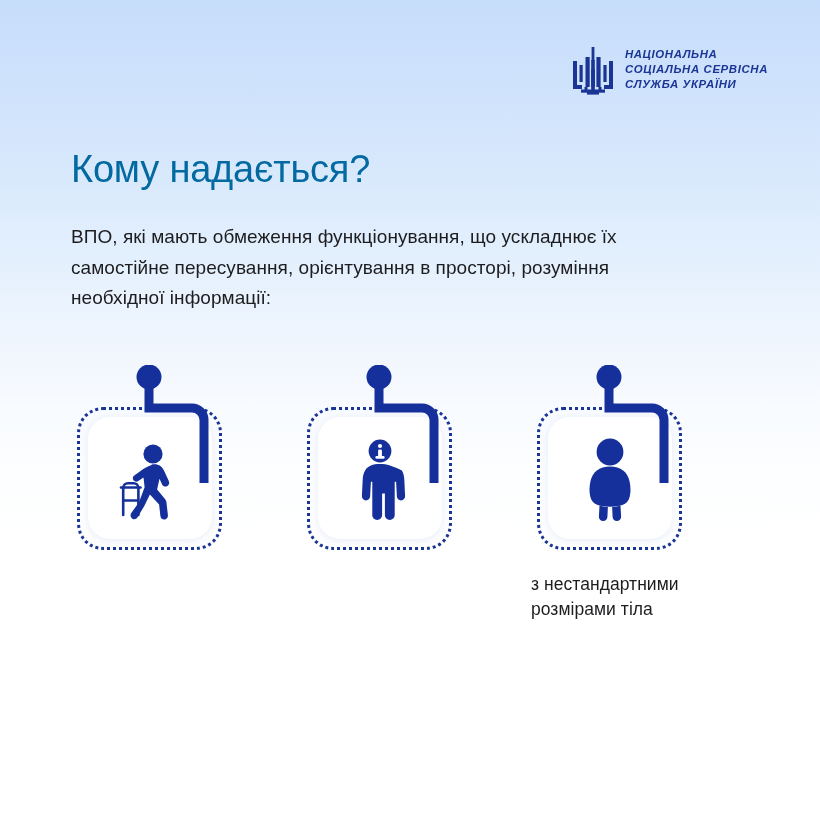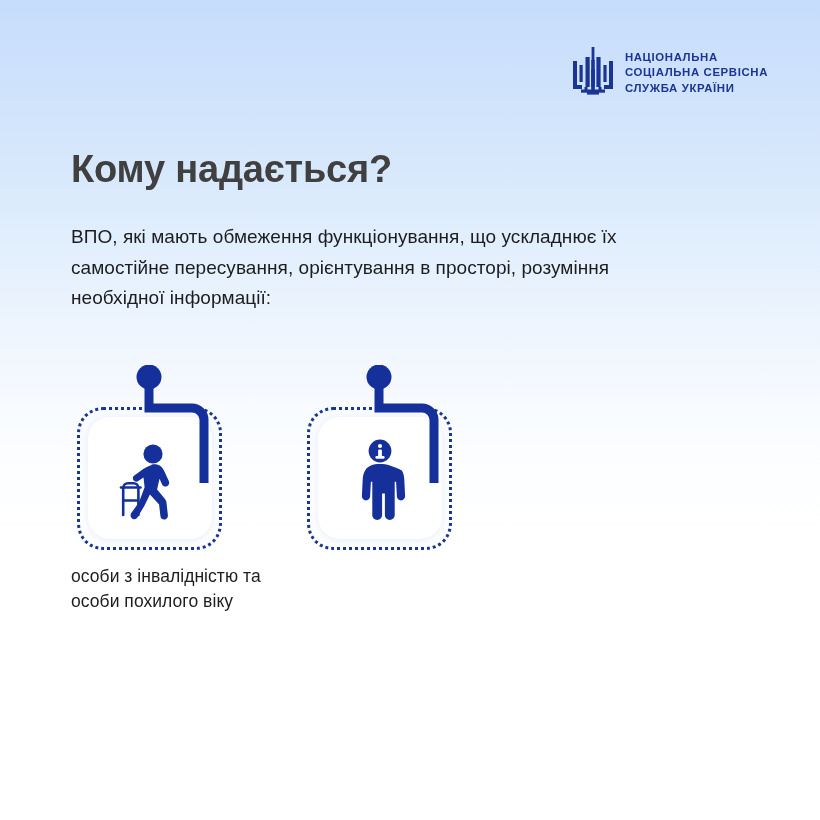--- a/index.html
+++ b/index.html
@@ -22,37 +22,37 @@
   
   .bg-sheen{
     position:absolute; inset:0;
     background: radial-gradient(120% 90% at 100% 100%, rgba(255,255,255,.95) 0%, rgba(255,255,255,0) 55%);
     pointer-events:none;
   }
 
   
   .logo{
     position:absolute; top:47px; right:52px;
-    display:flex; align-items:center; gap:10px;
+    display:flex; gap:10px;font-style:italic;
   }
   .logo-mark{ width:44px; height:52px; display:block; }
   .logo-text{
     color:#1b3595;
     font-weight:bold;
     font-size:11.4px;
     letter-spacing:.62px;
     line-height:15.2px;
     text-transform:uppercase;
     white-space:nowrap;
   }
 
   
   .heading{
     position:absolute; left:71px; top:148px;
-    font-size:38px; font-weight:bold; color:#404040;
+    font-size:38px; font-weight:normal; color:#0369a1;
     letter-spacing:-.2px;
   }
   .lede{
     position:absolute; left:71px; top:222px; width:620px;
     font-size:19px; line-height:30.5px; color:#1d1d20;
     letter-spacing:.05px;
   }
 
   
   .cards{
@@ -153,21 +153,20 @@
             <path d="M31.4 53v27"></path>
             <path d="M16.6 65.5h14.4"></path>
           </g>
         </svg>
       </div>
       <svg class="stem" viewBox="0 0 160 185">
         <path d="M78 18 V43 H121 a12 12 0 0 1 12 12 V118" fill="none" stroke="#16309b" stroke-width="9" stroke-linecap="butt"></path>
         <circle cx="78" cy="12" r="12.5" fill="#16309b"></circle>
       </svg>
     </div>
-    <div class="caption cap-1">особи з інвалідністю та особи похилого віку</div>
   </div>
 
   <div class="card-col c2">
     <div class="card-art">
       <div class="dotted"></div>
       <div class="tile">
         <svg width="82" height="86" viewBox="0 0 82 86">
           <g fill="#16309b">
             <circle cx="41" cy="16" r="11.4"></circle>
             <path d="M41 29c-7.2 0-12.1 1.9-14.9 6.4-1.5 2.4-2.2 5.3-2.4 9.2l-.8 16.5c-.1 2.3 1.6 4.2 3.9 4.3 2.3.1 4.2-1.6 4.3-3.9l.8-14.7h1.4v33.3c0 2.7 2.2 4.9 4.9 4.9s4.9-2.2 4.9-4.9V58.6h2.8v21.5c0 2.7 2.2 4.9 4.9 4.9s4.9-2.2 4.9-4.9V46.8h1.4l.8 14.7c.1 2.3 2 4 4.3 3.9 2.3-.1 4-2 3.9-4.3l-.8-16.5c-.2-3.9-.9-6.8-2.4-9.2C53.1 30.9 48.2 29 41 29z"></path>
@@ -179,14 +178,34 @@
           </g>
         </svg>
       </div>
       <svg class="stem" viewBox="0 0 160 185">
         <path d="M78 18 V43 H121 a12 12 0 0 1 12 12 V118" fill="none" stroke="#16309b" stroke-width="9" stroke-linecap="butt"></path>
         <circle cx="78" cy="12" r="12.5" fill="#16309b"></circle>
       </svg>
     </div>
   </div>
 
+  <div class="card-col">
+    <div class="card-art">
+      <div class="dotted"></div>
+      <div class="tile">
+        <svg width="84" height="86" viewBox="0 0 84 86">
+          <g fill="#16309b">
+            <circle cx="42" cy="17" r="13.4"></circle>
+            <path d="M42 31.5c-10.8 0-17.6 5.4-19.6 15.1-1.1 5.4-1.2 10.4-.2 14.6 1.1 4.6 3.6 7.6 7.5 8.9 3.4 1.1 7.6 1.6 12.3 1.6s8.9-.5 12.3-1.6c3.9-1.3 6.4-4.3 7.5-8.9 1-4.2.9-9.2-.2-14.6C59.6 36.9 52.8 31.5 42 31.5z"></path>
+            <path d="M31.5 70.4l-.6 11.2c-.1 2.4 1.8 4.4 4.2 4.4 2.3 0 4.2-1.8 4.3-4.1l.5-10.2c-3.2-.1-6.1-.5-8.4-1.3z"></path>
+            <path d="M52.5 70.4c-2.3.8-5.2 1.2-8.4 1.3l.5 10.2c.1 2.3 2 4.1 4.3 4.1 2.4 0 4.3-2 4.2-4.4l-.6-11.2z"></path>
+          </g>
+        </svg>
+      </div>
+      <svg class="stem" viewBox="0 0 160 185">
+        <path d="M78 18 V43 H121 a12 12 0 0 1 12 12 V118" fill="none" stroke="#16309b" stroke-width="9" stroke-linecap="butt"></path>
+        <circle cx="78" cy="12" r="12.5" fill="#16309b"></circle>
+      </svg>
+    </div>
+    <div class="caption cap-3">з нестандартними розмірами тіла</div>
+  </div>
 
 </div>
 
 </body></html>

